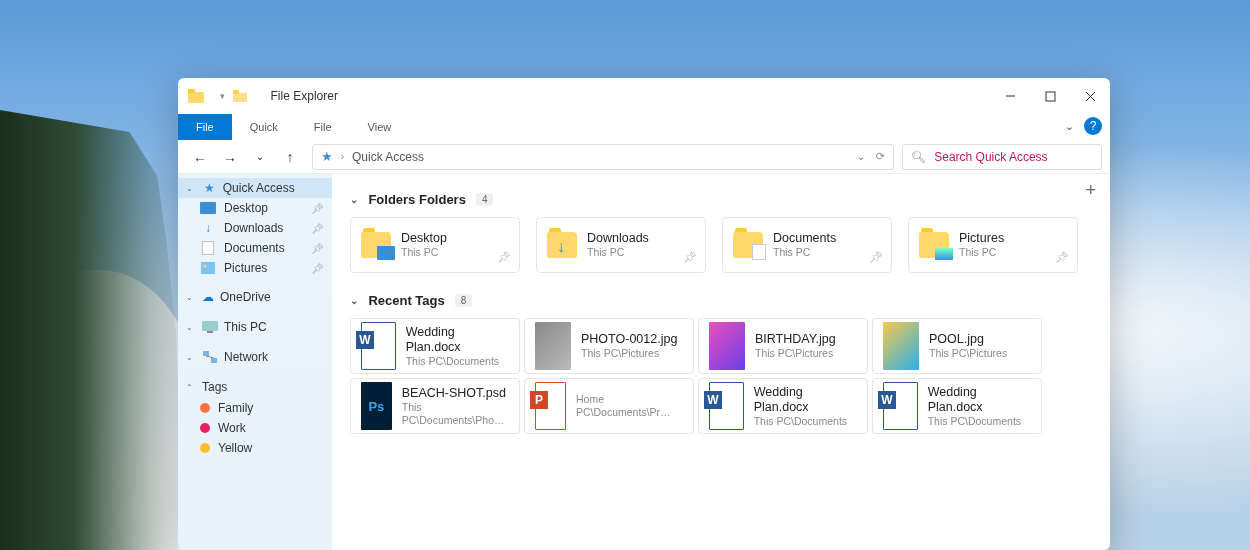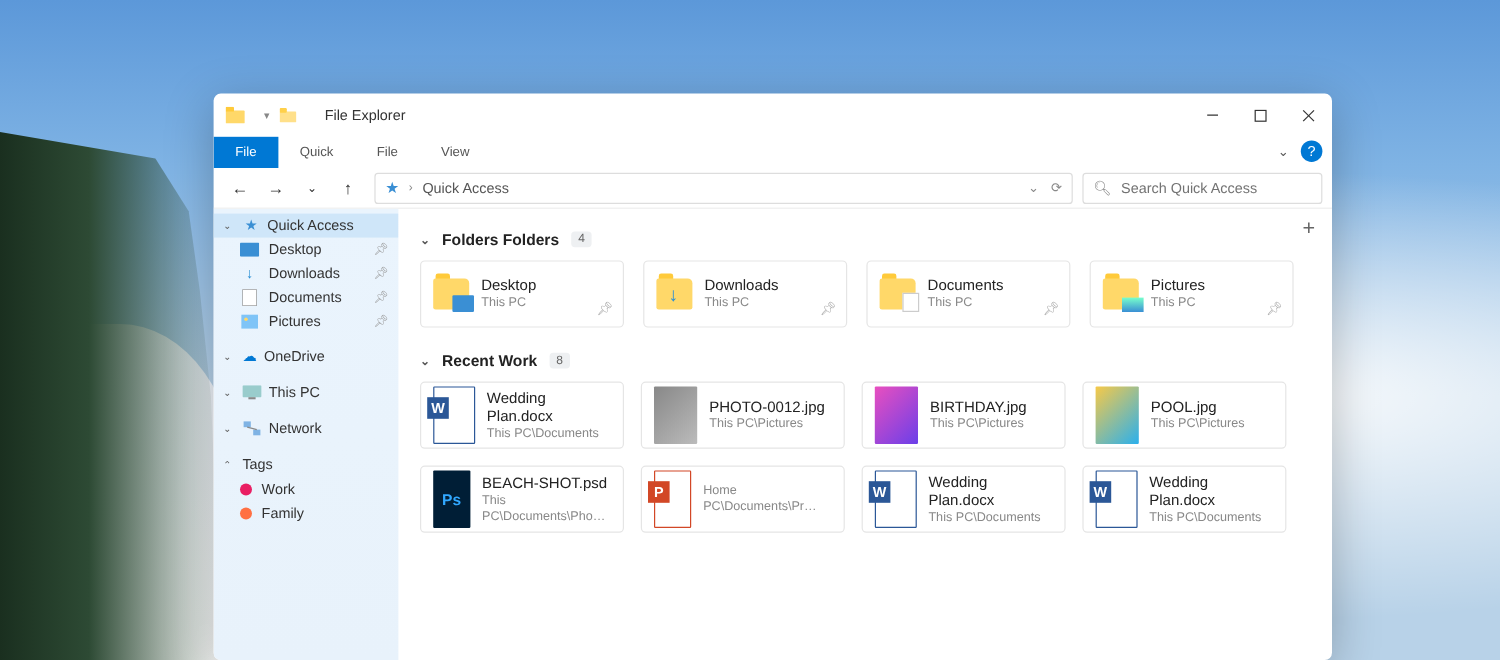--- a/index.html
+++ b/index.html
@@ -57,21 +57,21 @@
 .plus { position:absolute; top:6px; right:14px; font-size:18px; color:#666;}
 .section-title { display:flex; align-items:center; gap:10px; margin: 8px 0 10px; font-size:13px; font-weight:600; color:#222;}
 .section-title .exp{ font-size:10px; color:#555;}
 .count-badge{ background:#eef0f2; color:#666; font-size:10px; padding:1px 6px; border-radius:3px; font-weight:400;}
 .tile-row { display:flex; gap:16px; flex-wrap:wrap; margin-bottom:20px;}
 .tile { width:170px; height:56px; border:1px solid #e5e5e5; border-radius:4px; display:flex; align-items:center; padding:8px 10px; gap:10px; position:relative;}
 .tile .pin{ position:absolute; right:8px; bottom:8px; color:#aaa; font-size:11px;}
 .tile .info{ display:flex; flex-direction:column; line-height:1.2;}
 .tile .name{ font-size:12.5px; color:#222;}
 .tile .sub{ font-size:10.5px; color:#888;}
-.file-row { display:flex; gap:14px; flex-wrap:wrap;}
+.file-row { display:flex; gap:4px; flex-wrap:wrap;}
 folder-ic, .ficon { display:inline-block;}
 .ficon { width:36px; height:48px; display:flex; align-items:center; justify-content:center; border-radius:1px; font-size:10px; font-weight:bold;}
 .ficon.word{ background:#fff; border:1px solid #2b5797; color:#2b5797; position:relative;}
 .ficon.word::before{ content:'W'; position:absolute; left:-6px; top:8px; width:18px; height:18px; background:#2b5797; color:#fff; display:flex; align-items:center; justify-content:center; font-size:12px;}
 .ficon.ppt{ background:#fff; border:1px solid #d24726; color:#d24726; position:relative;}
 .ficon.ppt::before{ content:'P'; position:absolute; left:-6px; top:8px; width:18px; height:18px; background:#d24726; color:#fff; display:flex; align-items:center; justify-content:center; font-size:12px;}
 .ficon.ps{ background:#001e36; color:#31a8ff; font-size:13px;}
 .ficon.photo{ background:linear-gradient(135deg,#888,#bbb);}
 .ficon.photo.b{ background:linear-gradient(135deg,#e94fbf,#6b3fe9);}
 .ficon.photo.c{ background:linear-gradient(135deg,#f7c948,#2bb0ed);}
@@ -158,21 +158,21 @@
       <span class="star">★</span>
       <span class="chv">›</span>
       <span>Quick Access</span>
       <span class="addr-icons">
         <span>⌄</span>
         <span>⟳</span>
       </span>
     </div>
     <div class="searchbar">
       <span>🔍︎</span>
-      <span style="color:#737373;">Search Quick Access</span>
+      <span style="color:#be185d;">Search Quick Access</span>
     </div>
   </div>
 
   <div class="body">
     <div class="sidebar">
       <div class="side-group">
         <div class="side-header side-item sel" style="padding-left:8px;">
           <span class="exp">⌄</span>
           <span style="color:#3a8fd4;">★</span>
           <span>Quick Access</span>
@@ -244,26 +244,30 @@
           <span>Network</span>
         </div>
       </div>
       <div class="side-group">
         <div class="side-header">
           <span class="exp">⌃</span>
           <span>Tags</span>
         </div>
         <div id="tags-container">
             <div class="side-item">
+              <span class="tag-dot" style="background:#ff7043"></span>
+              <span>Family</span>
+            </div>
+            <div class="side-item">
               <span class="tag-dot" style="background:#e91e63"></span>
               <span>Work</span>
             </div>
             <div class="side-item">
-              <span class="tag-dot" style="background:#ff7043"></span>
-              <span>Family</span>
+              <span class="tag-dot" style="background:#fbc02d"></span>
+              <span>Yellow</span>
             </div>
           </div>
       </div>
     </div>
 
     <div class="main">
       <div class="plus">+</div>
 
       <div class="section-title">
         <span class="exp">⌄</span>
@@ -322,21 +326,21 @@
     <div class="info">
       <span class="name">Pictures</span>
       <span class="sub">This PC</span>
     </div>
     <span class="pin">📌︎</span>
           </div>
         </div>
 
       <div class="section-title">
         <span class="exp">⌄</span>
-        <span>Recent Work</span>
+        <span>Recent Tags</span>
         <span class="count-badge">8</span>
       </div>
       <div class="file-row" id="recent-row">
           <div class="tile">
     <div class="ficon word"></div>
     <div class="info">
       <span class="name">Wedding Plan.docx</span>
       <span class="sub">This PC\Documents</span>
     </div>
           </div>

